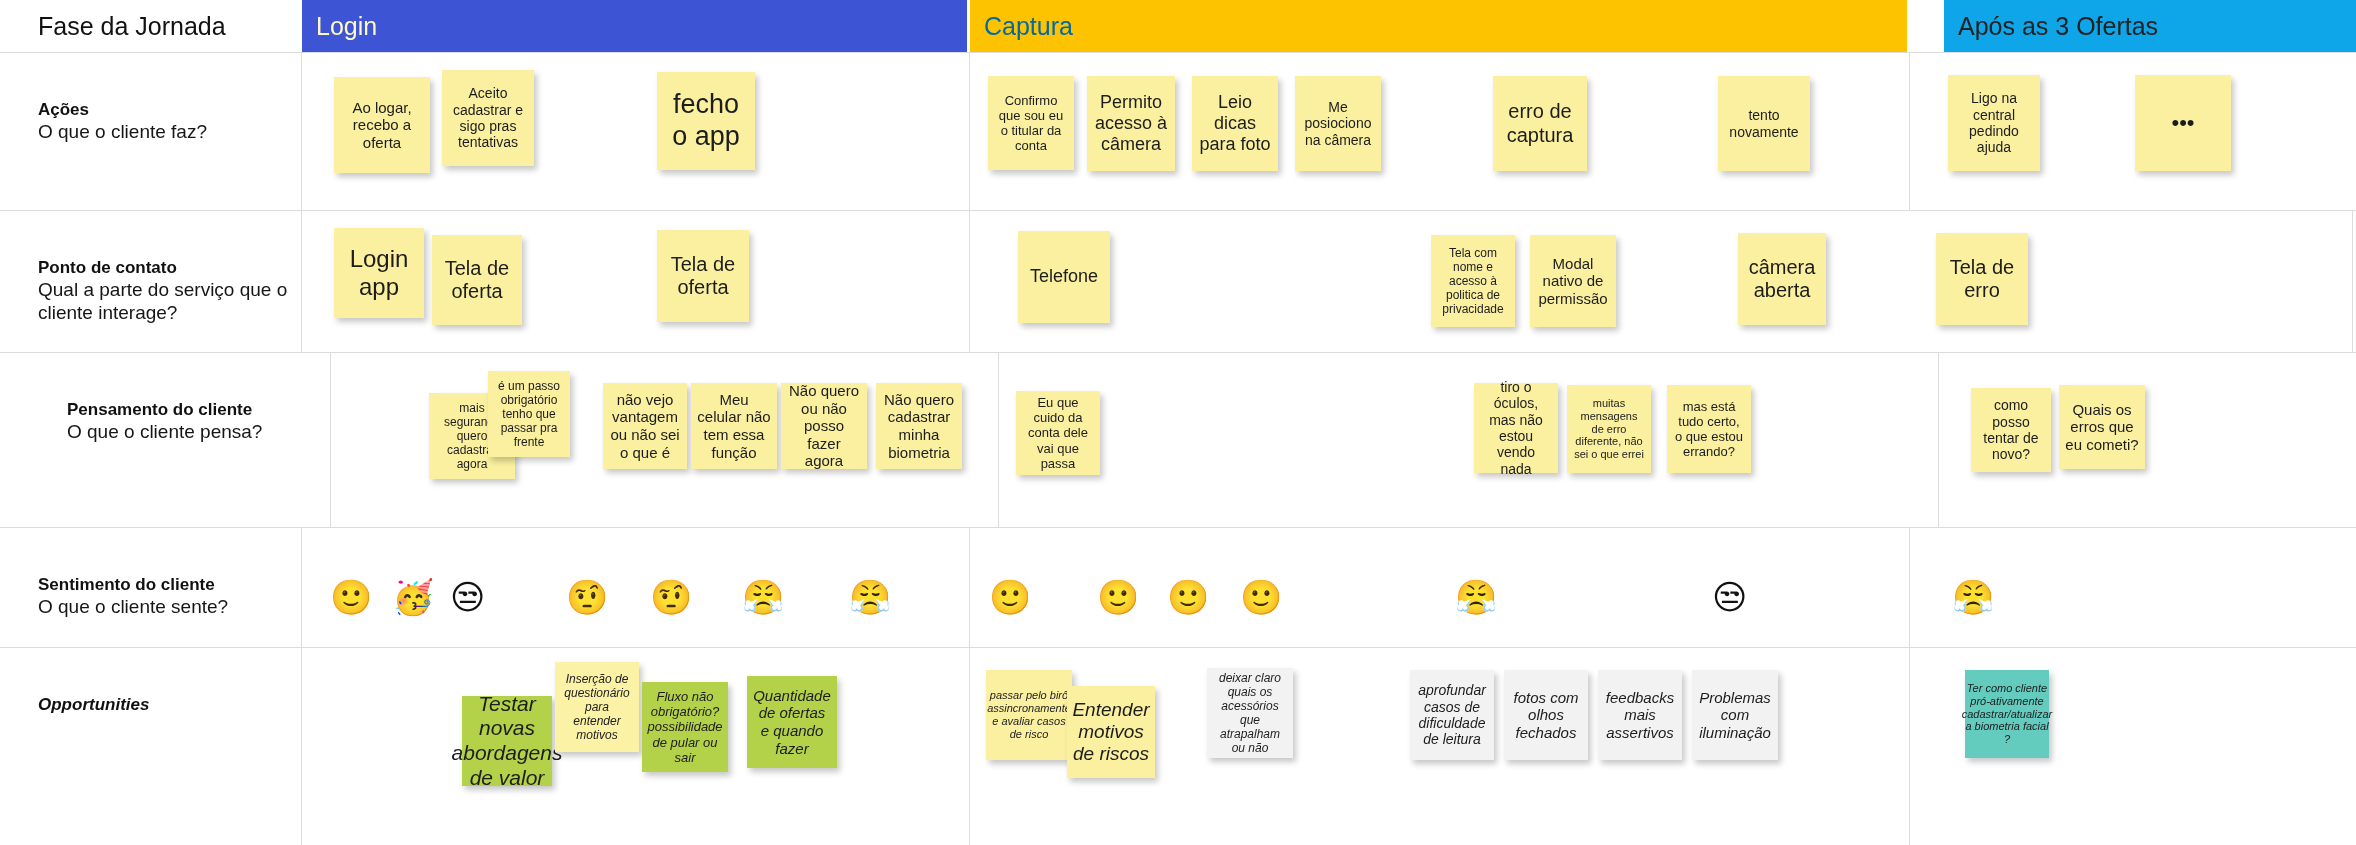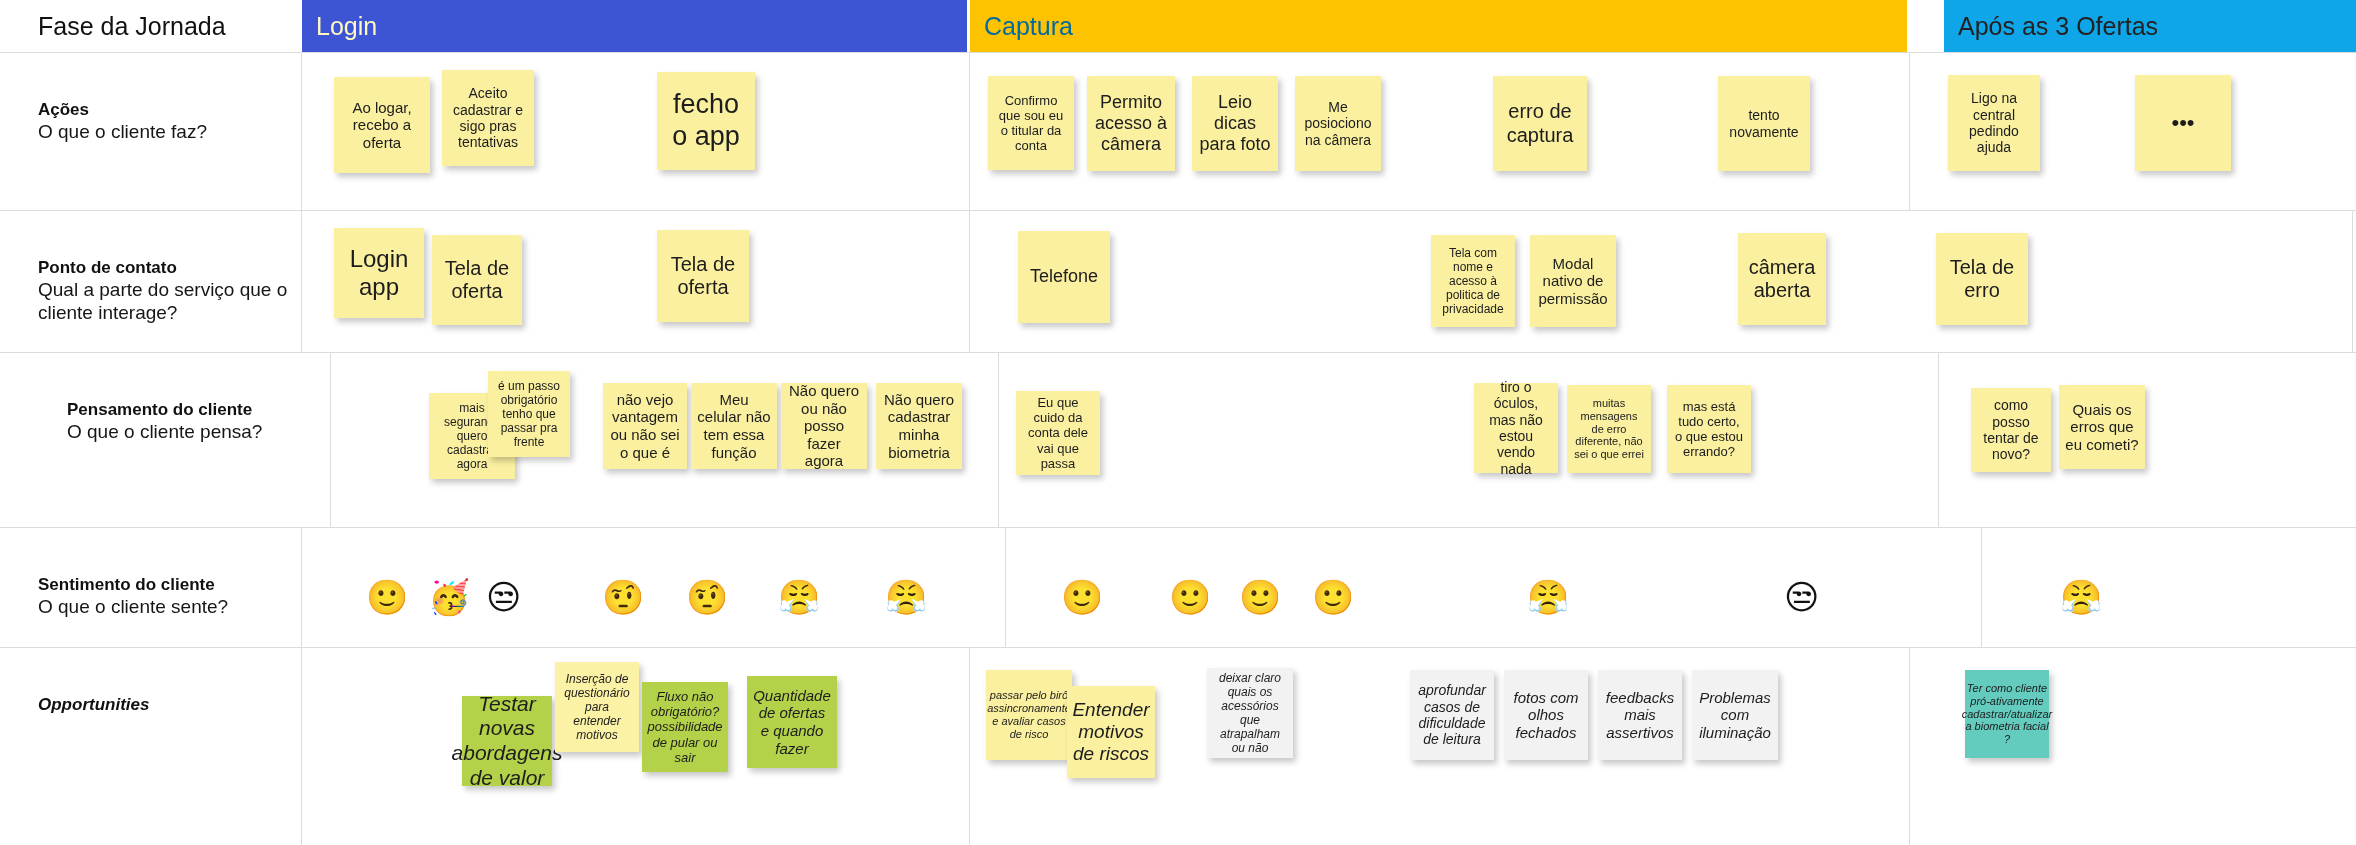--- a/index.html
+++ b/index.html
@@ -24,21 +24,21 @@
   }
   .hdr-login{flex:0 0 668px;background:#3d55d4;color:#fef9c3;}
   .hdr-captura{flex:0 0 940px;background:#fdc300;color:#0369a1;}
   .hdr-apos{flex:0 0 443px;background:#0ea5e9;color:#222222;border-right:none;margin-left:34px;}
 
   
   .grid-row{display:flex;width:2356px;border-top:1px solid #dcdcdc;box-sizing:border-box;}
   .row-h1{height:158px;}
   .row-h2{height:142px;}
   .row-h3{height:175px;padding-left:29px;}
-  .row-h4{height:120px;gap:36px;}
+  .row-h4{height:120px;}
   .row-h5{height:198px;font-style:italic;}
 
   .rowlabel{
     width:302px;flex:0 0 302px;box-sizing:border-box;
     padding:14px 10px 0 38px;border-right:1px solid #dcdcdc;background:#fff;
   }
   .rowlabel .t{font-size:17px;font-weight:bold;line-height:1.25;margin-top:32px;}
   .rowlabel .s{font-size:19px;font-weight:normal;line-height:1.22;color:#161616;}
 
   .cell{position:relative;box-sizing:border-box;height:100%;background:#fff;}

